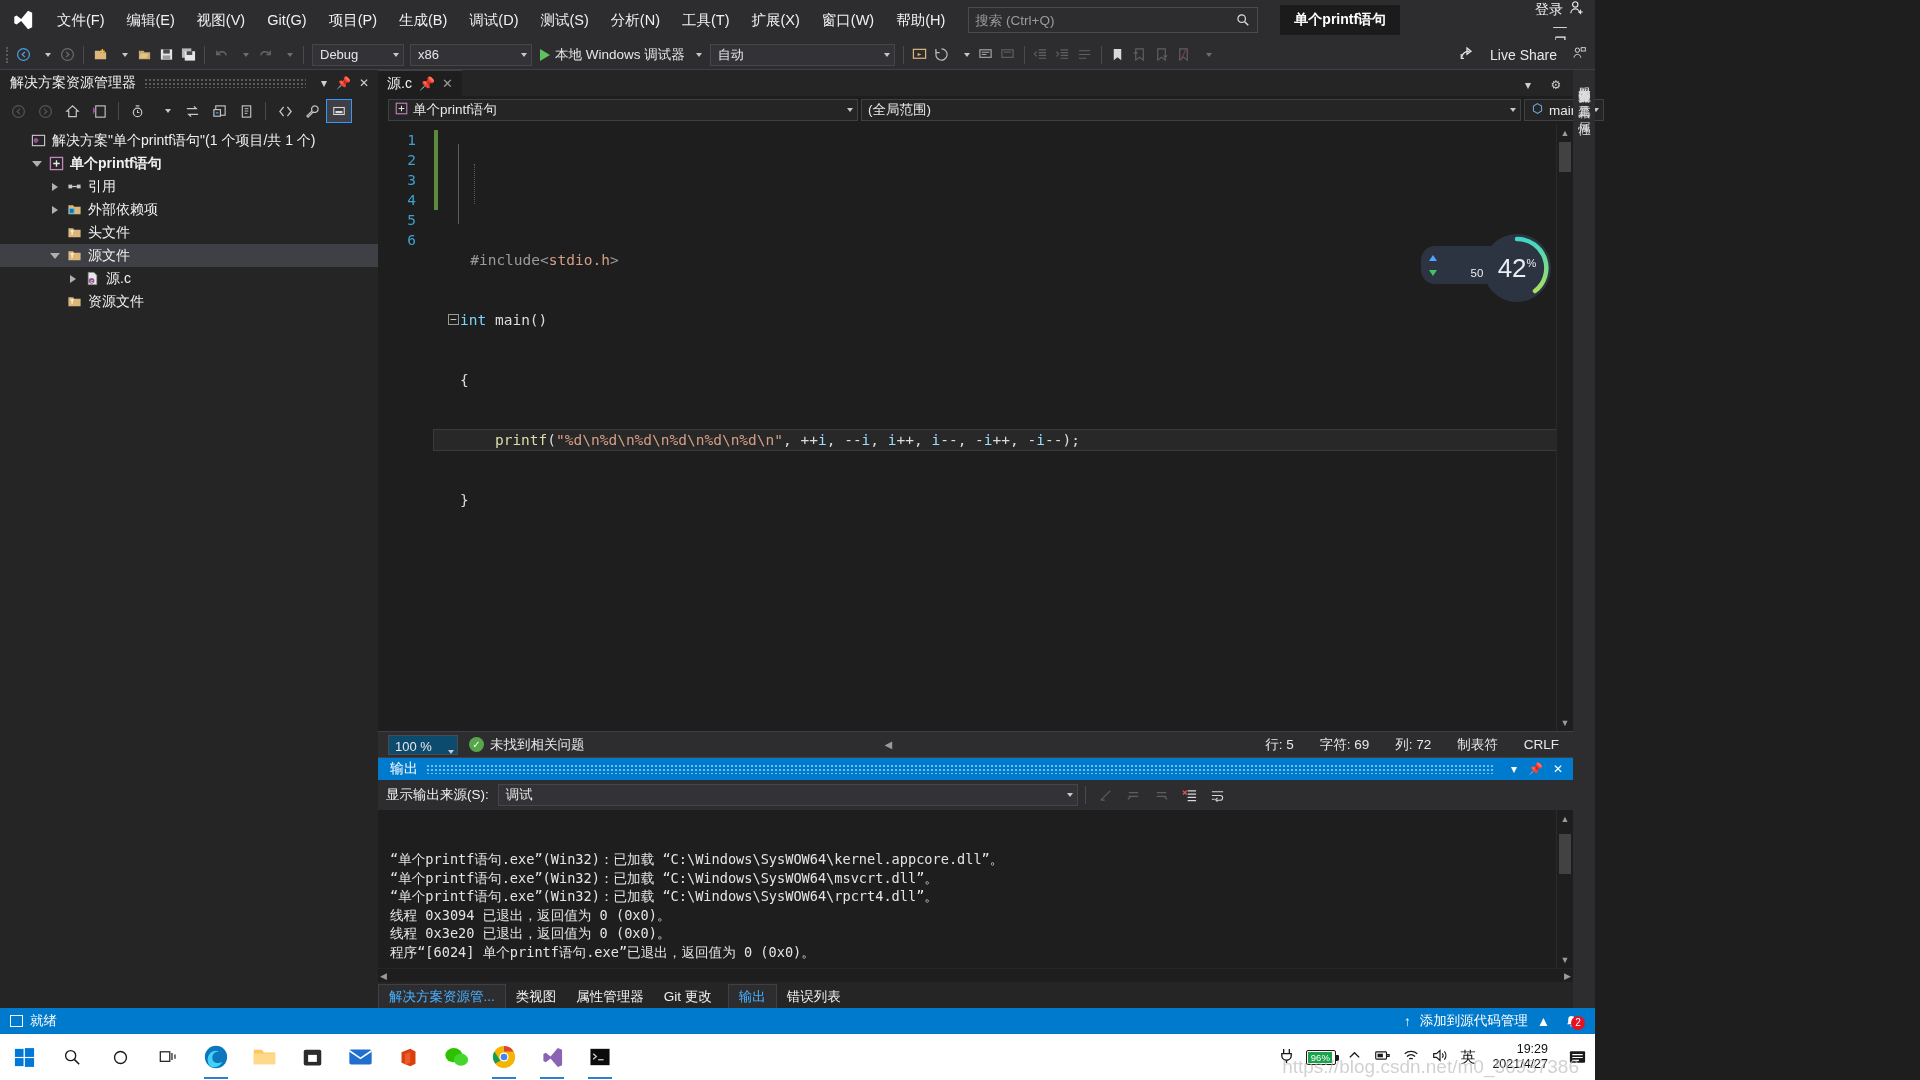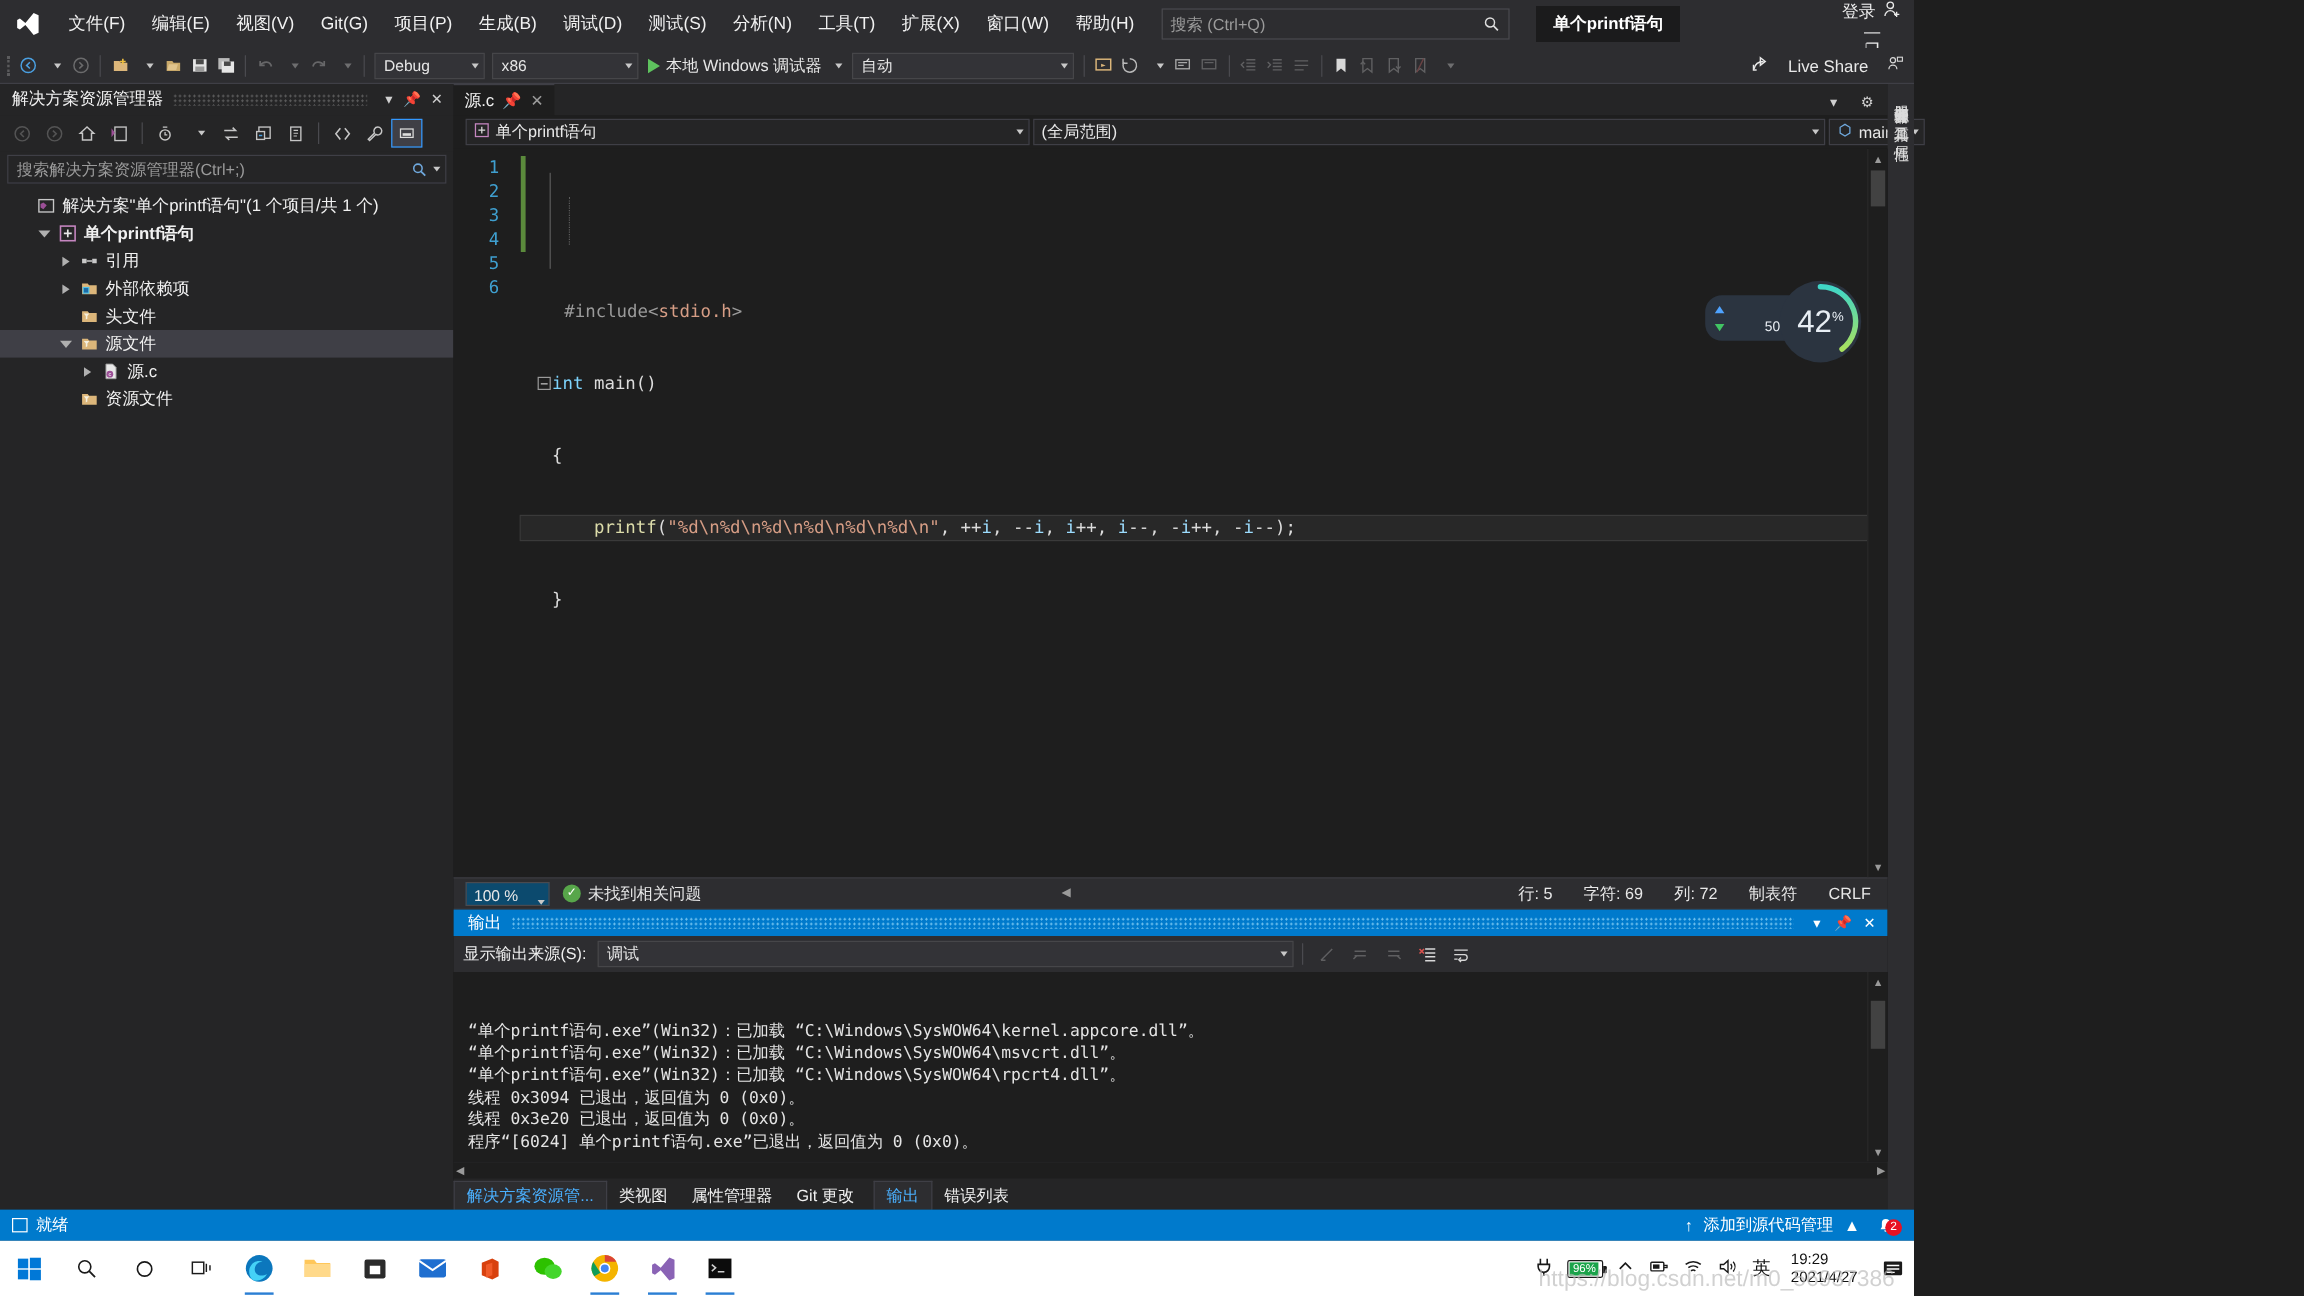--- a/index.html
+++ b/index.html
@@ -172,21 +172,21 @@
   
   .taskbar { height:46px; flex:0 0 46px; background:#ffffff; display:flex; align-items:center; }
   .tstart { width:48px; height:46px; display:flex; align-items:center; justify-content:center; }
   .tico { width:48px; height:46px; display:flex; align-items:center; justify-content:center; position:relative; }
   .tico.open::after { content:""; position:absolute; bottom:1px; left:12px; right:12px; height:2px; background:#2b7fd4; }
   .tray { margin-left:auto; display:flex; align-items:center; gap:11px; padding-right:6px; color:#111; font-size:12.5px; }
   .batt { display:flex; align-items:center; gap:3px; }
   .battbox { width:30px;height:15px;border:1.6px solid #1a1a1a;border-radius:2px;position:relative;display:flex;align-items:center;padding:1px; }
   .battbox::after { content:""; position:absolute; right:-4px; top:4px; width:3px;height:6px;background:#1a1a1a;border-radius:0 1px 1px 0; }
   .battfill { background:#1aa34a; height:100%; width:92%; color:#fff; font-size:9.5px; display:flex; align-items:center; justify-content:center; }
-  .clock { text-align:left; line-height:15px; font-size:12.5px; color:#111; padding:0 6px; }
+  .clock { text-align:right; line-height:15px; font-size:12.5px; color:#111; padding:0 6px; }
   .wm { position:absolute; right:16px; bottom:2px; font-size:19px; color:#b9b9b9; opacity:.65; white-space:nowrap; font-family:"Liberation Sans",sans-serif; }
 </style>
 </head>
 <body>
 
 <div class="app">
 
   <div class="titlebar">
     <div class="vs-logo">
       <svg viewBox="0 0 24 24">
@@ -482,30 +482,20 @@
           <svg viewBox="0 0 16 16" width="15" height="15">
               <path d="M10.5 2a3.5 3.5 0 0 0-3 5.3L2 12.8 3.2 14l5.5-5.5A3.5 3.5 0 1 0 10.5 2z" fill="none" stroke="#c6c6c6" stroke-width="1.3"></path>
             </svg>
         </span>
         <span class="sb sel">
           <svg viewBox="0 0 16 16" width="14" height="14">
               <rect x="2" y="4" width="12" height="8" fill="none" stroke="#dcdcdc" stroke-width="1.2"></rect>
               <rect x="4" y="8" width="8" height="2.5" fill="#dcdcdc"></rect>
             </svg>
         </span>
-      </div>
-      <div class="se-search">
-        <input type="text" placeholder="搜索解决方案资源管理器(Ctrl+;)" style="">
-        <span class="search-ico">
-          <svg viewBox="0 0 16 16" width="13" height="13">
-              <circle cx="6.5" cy="6.5" r="4.3" fill="none" stroke="#6fa8dc" stroke-width="1.6"></circle>
-              <line x1="9.6" y1="9.6" x2="14" y2="14" stroke="#6fa8dc" stroke-width="1.8"></line>
-            </svg>
-        </span>
-        <span class="caret" style="margin-left:4px"></span>
       </div>
       <div class="tree" id="tree">
           <div class="trow" style="padding-left: 10px;">
             <span class="tw"></span>
             <span class="ticon">
               <svg viewBox="0 0 16 16" width="15" height="15">
                 <rect x="1.5" y="2.5" width="13" height="11" fill="none" stroke="#c8c8c8" stroke-width="1.2"></rect>
                 <path fill="#9b4f96" d="M5.5 5 3 6.5v3L5.5 11l3-3.5z"></path>
               </svg>
             </span>

